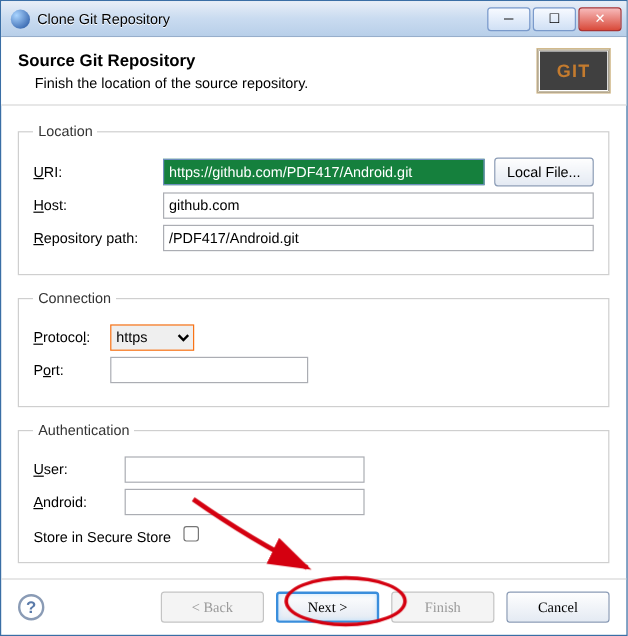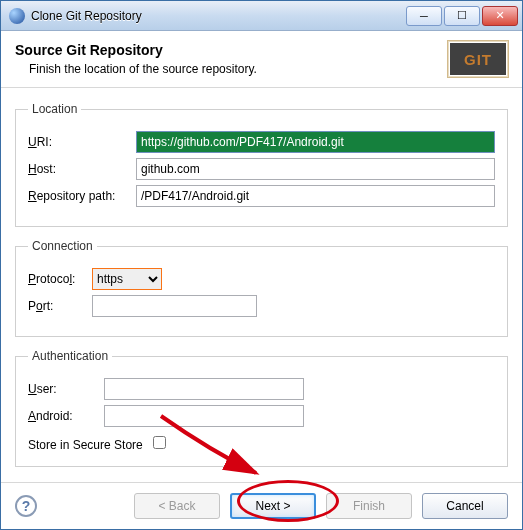--- a/index.html
+++ b/index.html
@@ -120,21 +120,21 @@
     width:22px;height:22px;border:2px solid #8a9bb5;border-radius:50%;
     display:flex;align-items:center;justify-content:center;
     color:#5a7aa9;font-weight:bold;font-size:14px;
   }
   .wiz-btn {
     height:26px;
     border:1px solid #8a9bb5;
     background:linear-gradient(#fefefe,#e4eaf3);
     border-radius:3px;
     width:86px;
-    font-family:Liberation Sans, sans-serif;font-size:12px;
+    font-family:Liberation Serif, serif;font-size:12px;
     cursor:pointer;
   }
   .wiz-btn:disabled { color:#9a9a9a;border-color:#c4c4c4;background:#f4f4f4;cursor:default;}
   .wiz-btn.primary {
     border:2px solid #3a8edc;
     box-shadow:inset 0 0 4px #bfe2ff;
   }
   .annotation-arrow {
     position:absolute; left:150px; top:410px;
     width:120px;height:70px;pointer-events:none;
@@ -169,20 +169,21 @@
     <div class="git-badge">GIT</div>
   </div>
 
   <div class="content">
 
     <fieldset>
       <legend>Location</legend>
       <div class="row">
         <div class="lbl u">URI:</div>
         <input class="txt uri" value="https://github.com/PDF417/Android.git" style="">
+        <button class="btn">Local File...</button>
       </div>
       <div class="row">
         <div class="lbl u">Host:</div>
         <input class="txt" value="github.com" style="">
       </div>
       <div class="row">
         <div class="lbl u">Repository path:</div>
         <input class="txt" value="/PDF417/Android.git" style="">
       </div>
     </fieldset>

